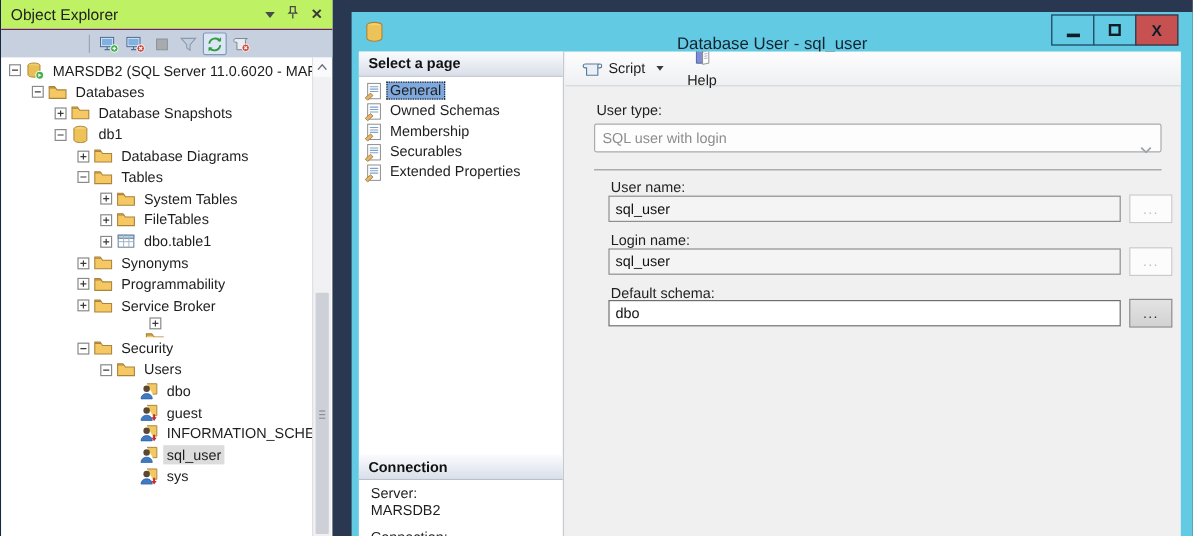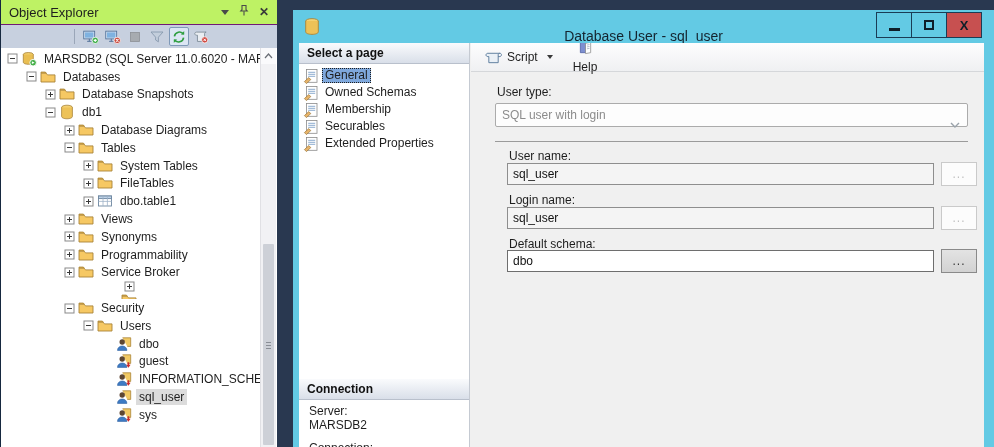--- a/index.html
+++ b/index.html
@@ -302,35 +302,20 @@
             </svg>
           </span>
           <span class="tw-icon">
             <svg viewBox="0 0 16 16">
               <rect x="1.5" y="3" width="13" height="10" fill="#fff" stroke="#6E87A0" stroke-width="0.9"></rect>
               <rect x="1.5" y="3" width="13" height="2.6" fill="#BFD3E8" stroke="#6E87A0" stroke-width="0.9"></rect>
               <path d="M1.5 8.4h13M6 3v10M10.4 3v10" stroke="#9FB3C8" stroke-width="0.8"></path>
             </svg>
           </span>
           <span class="tw-label">dbo.table1</span>
-        </div>
-        <div class="tree-row" style="padding-left: 63px;">
-          <span class="tw-exp">
-            <svg width="11" height="11" viewBox="0 0 11 11">
-              <rect x="1" y="1" width="9" height="9" fill="#fff" stroke="#898989"></rect>
-              <path d="M3 5.5h5M5.5 3v5" stroke="#3A3A3A" stroke-width="1"></path>
-            </svg>
-          </span>
-          <span class="tw-icon">
-            <svg viewBox="0 0 16 16">
-              <path d="M1 4.2V3.1h4.4l1 1.3" fill="#EFB94F" stroke="#A98439" stroke-width="0.9"></path>
-              <path d="M1 4.2h5.2l1.3 1.7H15V13H1z" fill="#F6C863" stroke="#A98439" stroke-width="0.9"></path>
-            </svg>
-          </span>
-          <span class="tw-label">Views</span>
         </div>
         <div class="tree-row" style="padding-left: 63px;">
           <span class="tw-exp">
             <svg width="11" height="11" viewBox="0 0 11 11">
               <rect x="1" y="1" width="9" height="9" fill="#fff" stroke="#898989"></rect>
               <path d="M3 5.5h5M5.5 3v5" stroke="#3A3A3A" stroke-width="1"></path>
             </svg>
           </span>
           <span class="tw-icon">
             <svg viewBox="0 0 16 16">

